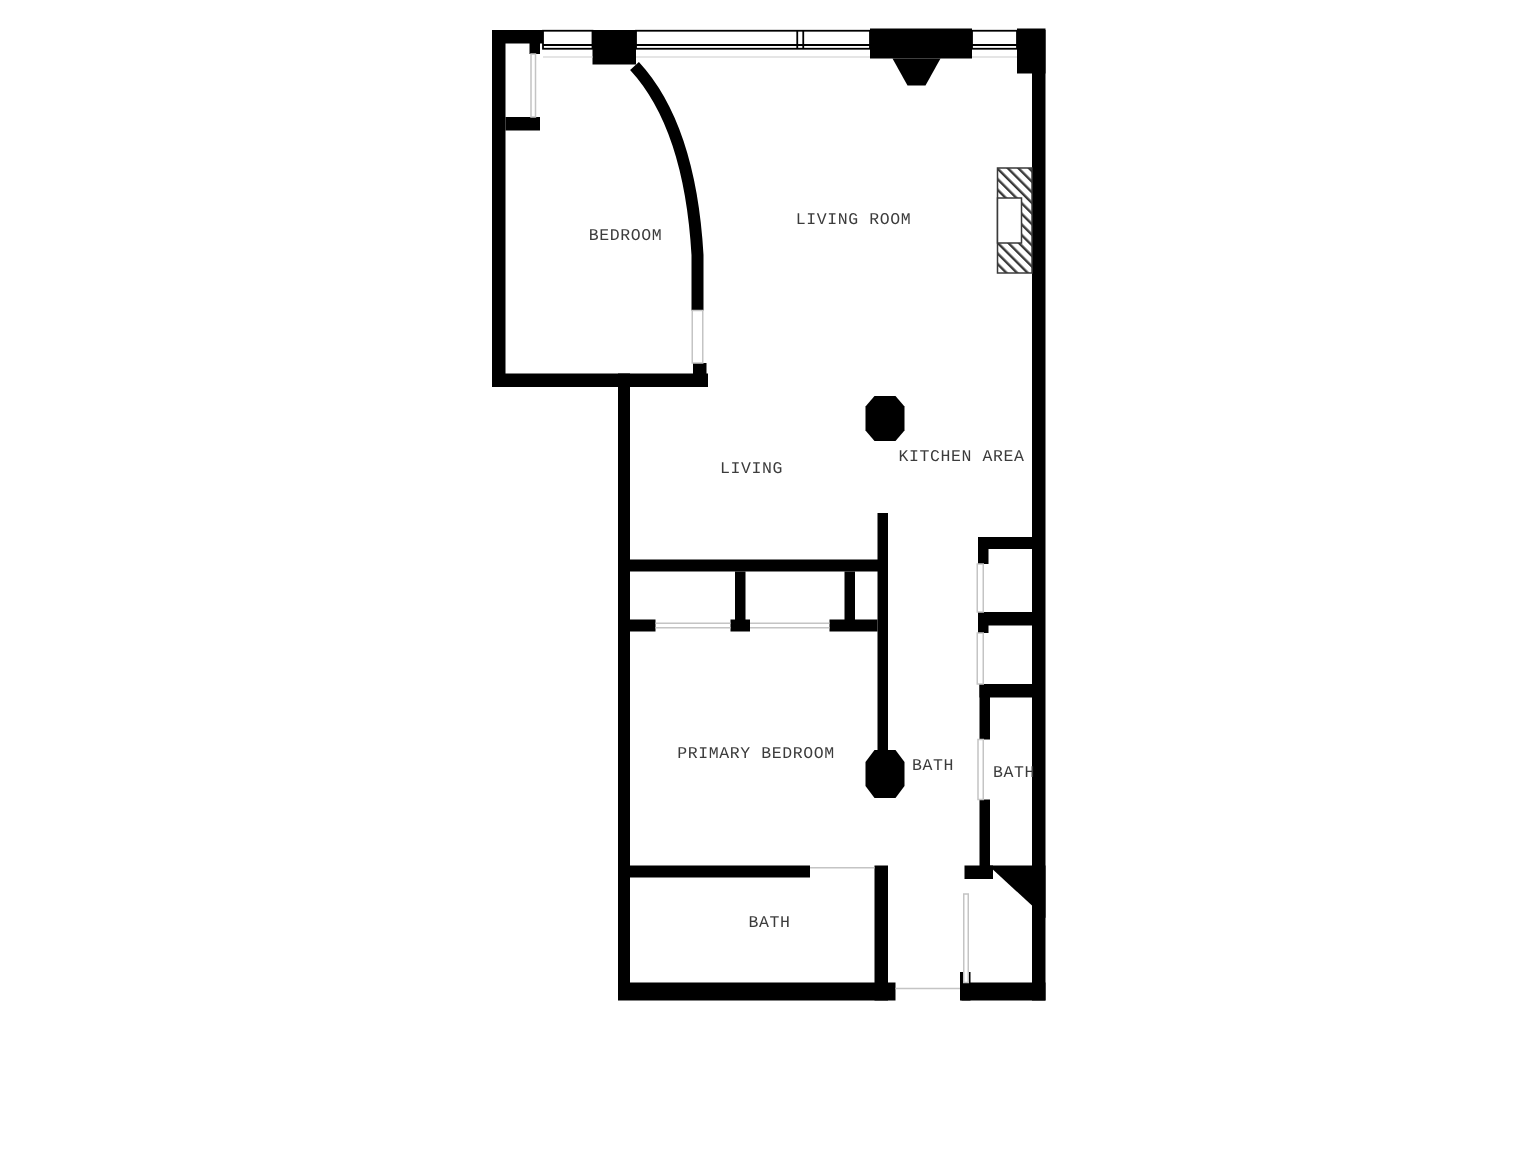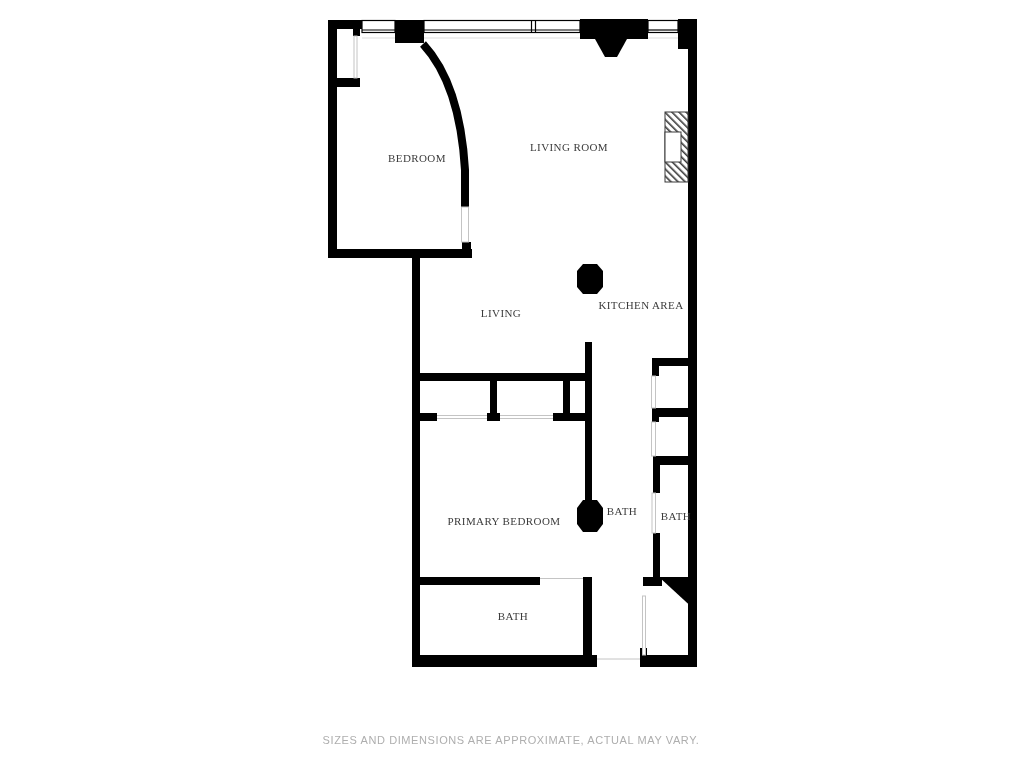--- a/index.html
+++ b/index.html
@@ -1,21 +1,21 @@
 <!DOCTYPE html>
 <html><head>
 <meta charset="utf-8">
 <style>
   html,body{margin:0;padding:0;background:#fff;width:1024px;height:768px;overflow:hidden;}
   #stage{position:relative;width:1024px;height:768px;background:#fff;font-family:"Liberation Sans",sans-serif;}
   #plan-svg{position:absolute;left:0;top:0;}
   .room-label{
     position:absolute;transform:translate(-50%,-50%);
     font-size:11px;color:#3c3c3c;letter-spacing:0.4px;white-space:nowrap;
-    font-family:Liberation Serif, serif;
+    font-family:Liberation Mono, monospace;
     text-align:right;
   }
   .disclaimer{
     position:absolute;left:511px;top:740px;transform:translate(-50%,-50%);
     font-size:11px;color:#aeaeae;letter-spacing:0.6px;white-space:nowrap;
     font-family:"Liberation Sans",sans-serif;
   }
 </style>
 </head>
 <body>
@@ -114,19 +114,18 @@
       <rect x="652" y="493" width="3.5" height="40"></rect>
       <rect x="642.5" y="596" width="3" height="59"></rect>
       <line x1="597" y1="659" x2="640" y2="659"></line>
     </g>
   </svg>
 
   <div class="room-label" style="left:417px;top:158px">BEDROOM</div>
   <div class="room-label" style="left:569px;top:147px">LIVING ROOM</div>
   <div class="room-label" style="left:501px;top:313px">LIVING</div>
   <div class="room-label" style="left:641px;top:305px">KITCHEN AREA</div>
-  <div class="room-label" style="left:504px;top:521px">PRIMARY BEDROOM</div>
+  <div class="room-label" style="left:504px;top:503px">PRIMARY BEDROOM</div>
   <div class="room-label" style="left:622px;top:511px">BATH</div>
   <div class="room-label" style="left:676px;top:516px">BATH</div>
   <div class="room-label" style="left:513px;top:616px">BATH</div>
 
-  <div class="disclaimer">SIZES AND DIMENSIONS ARE APPROXIMATE, ACTUAL MAY VARY.</div>
 </div>
 
 </body></html>

